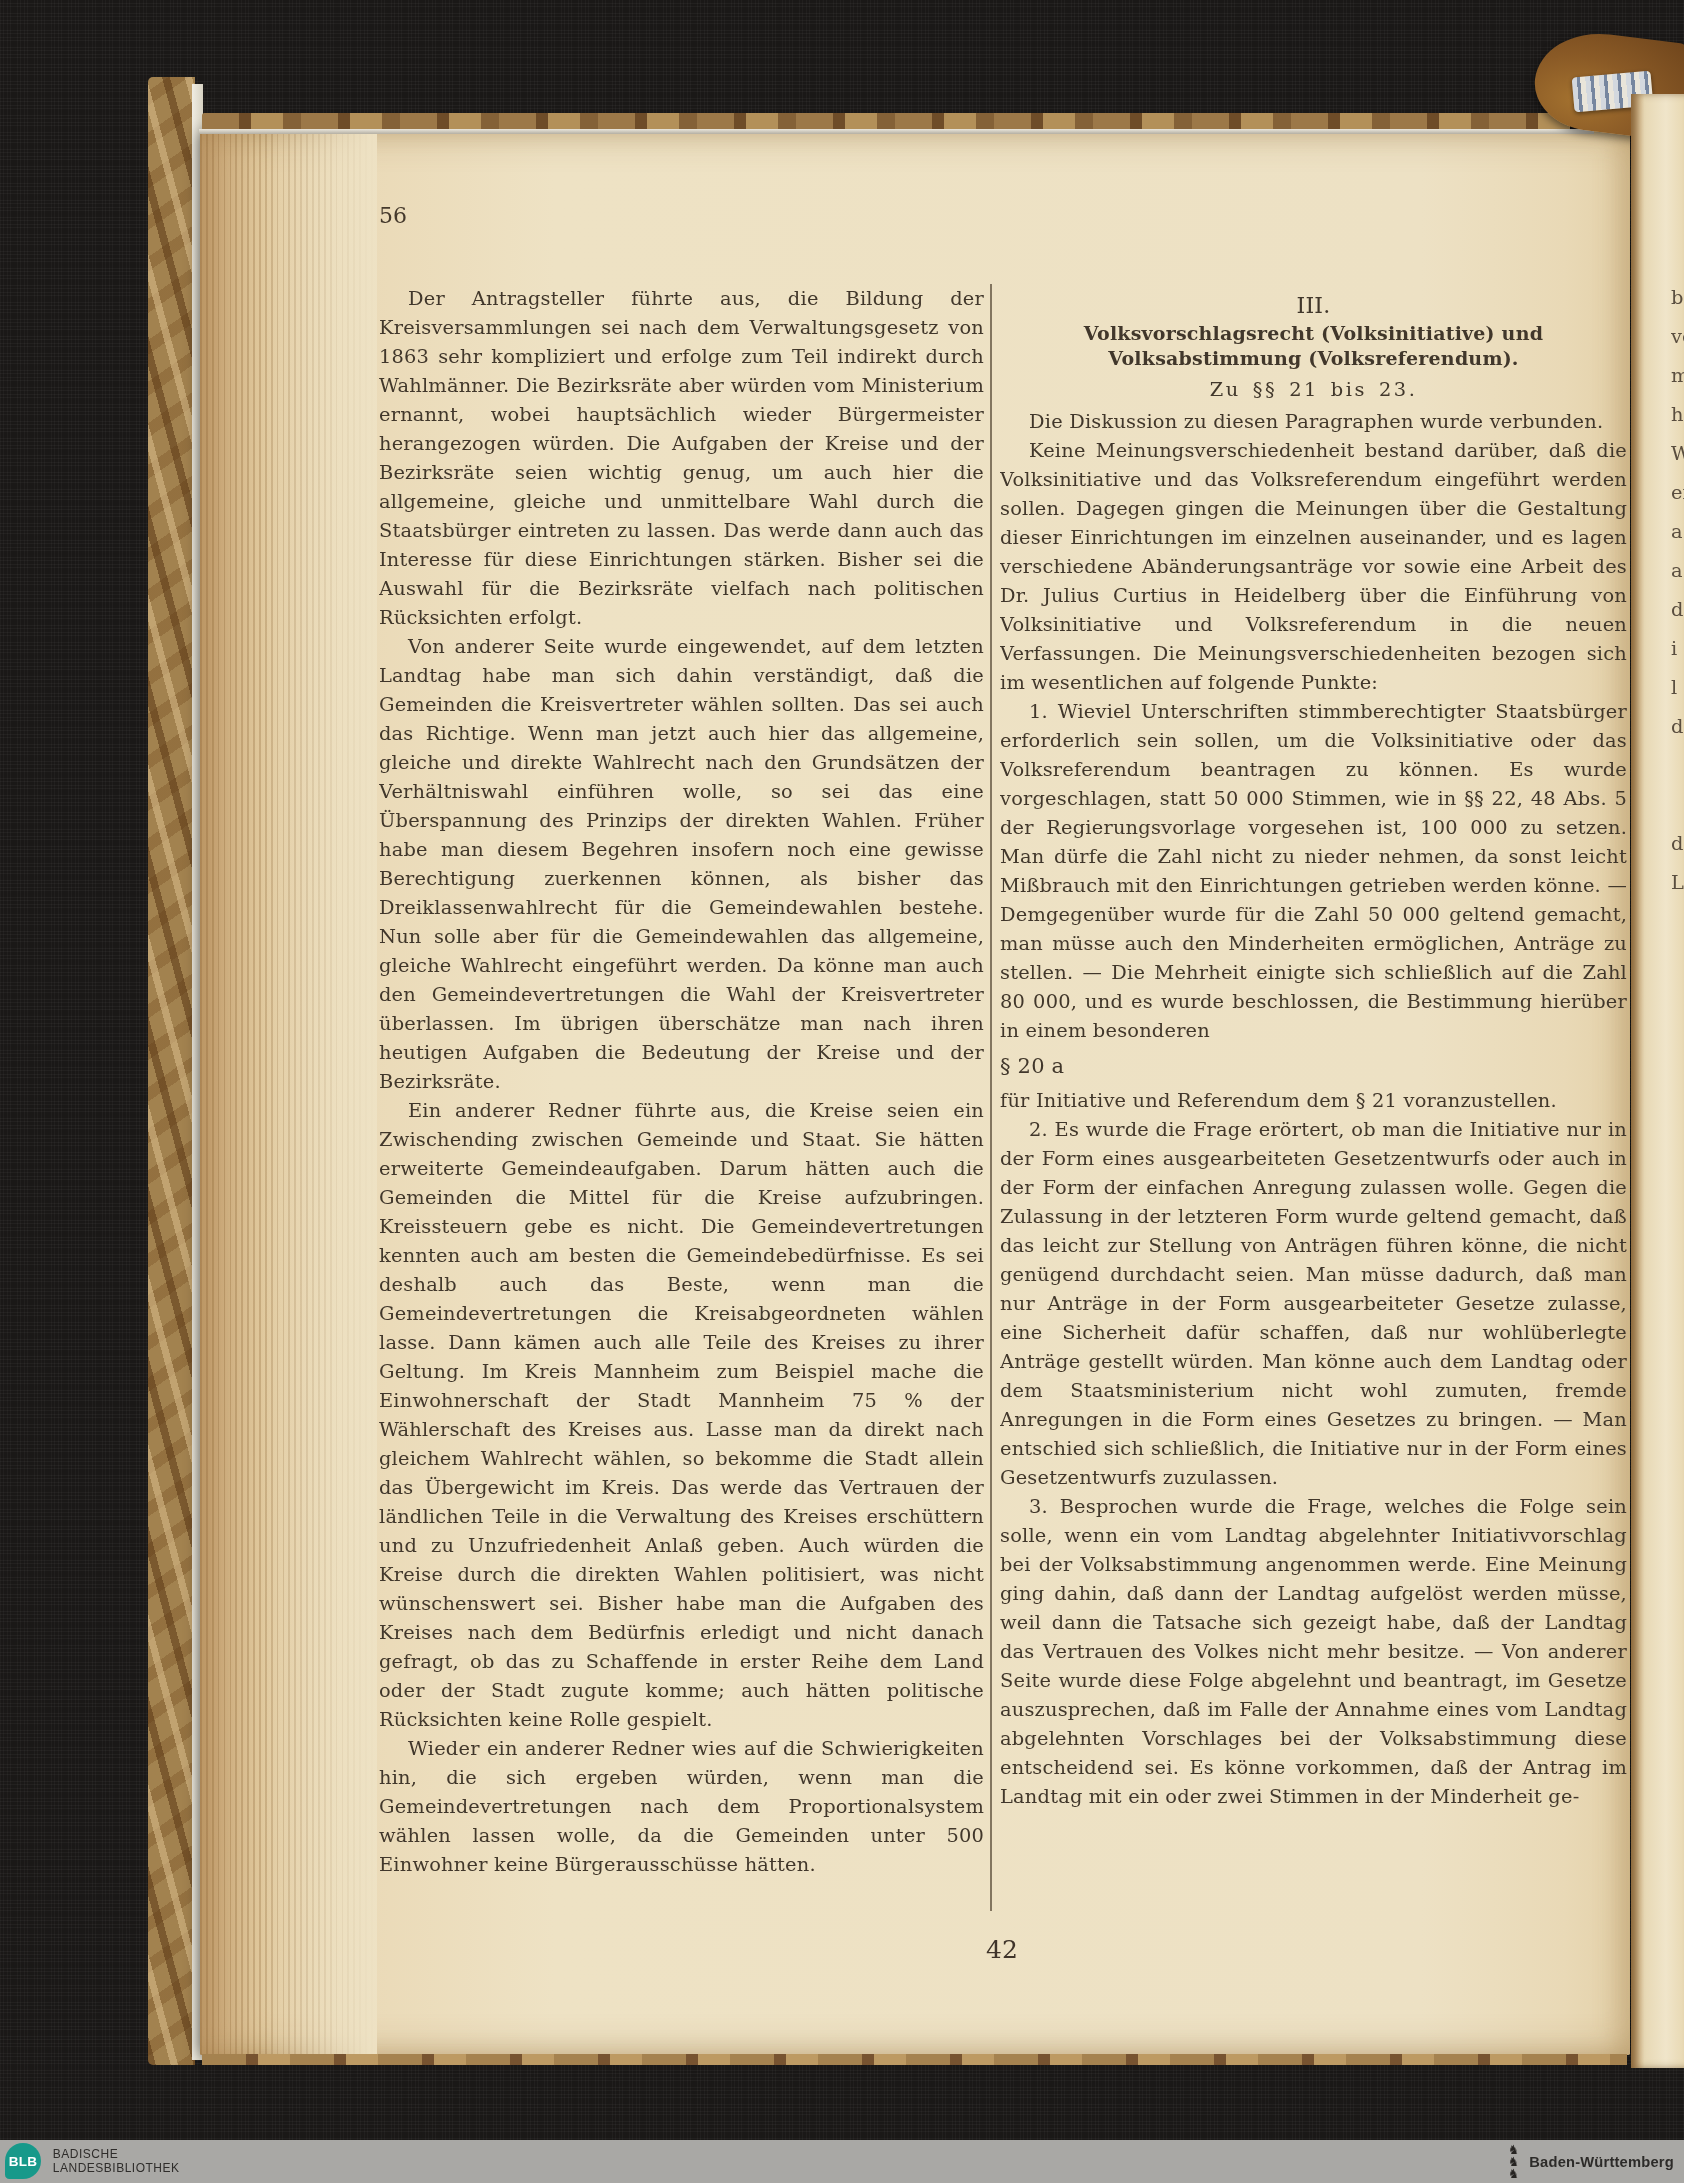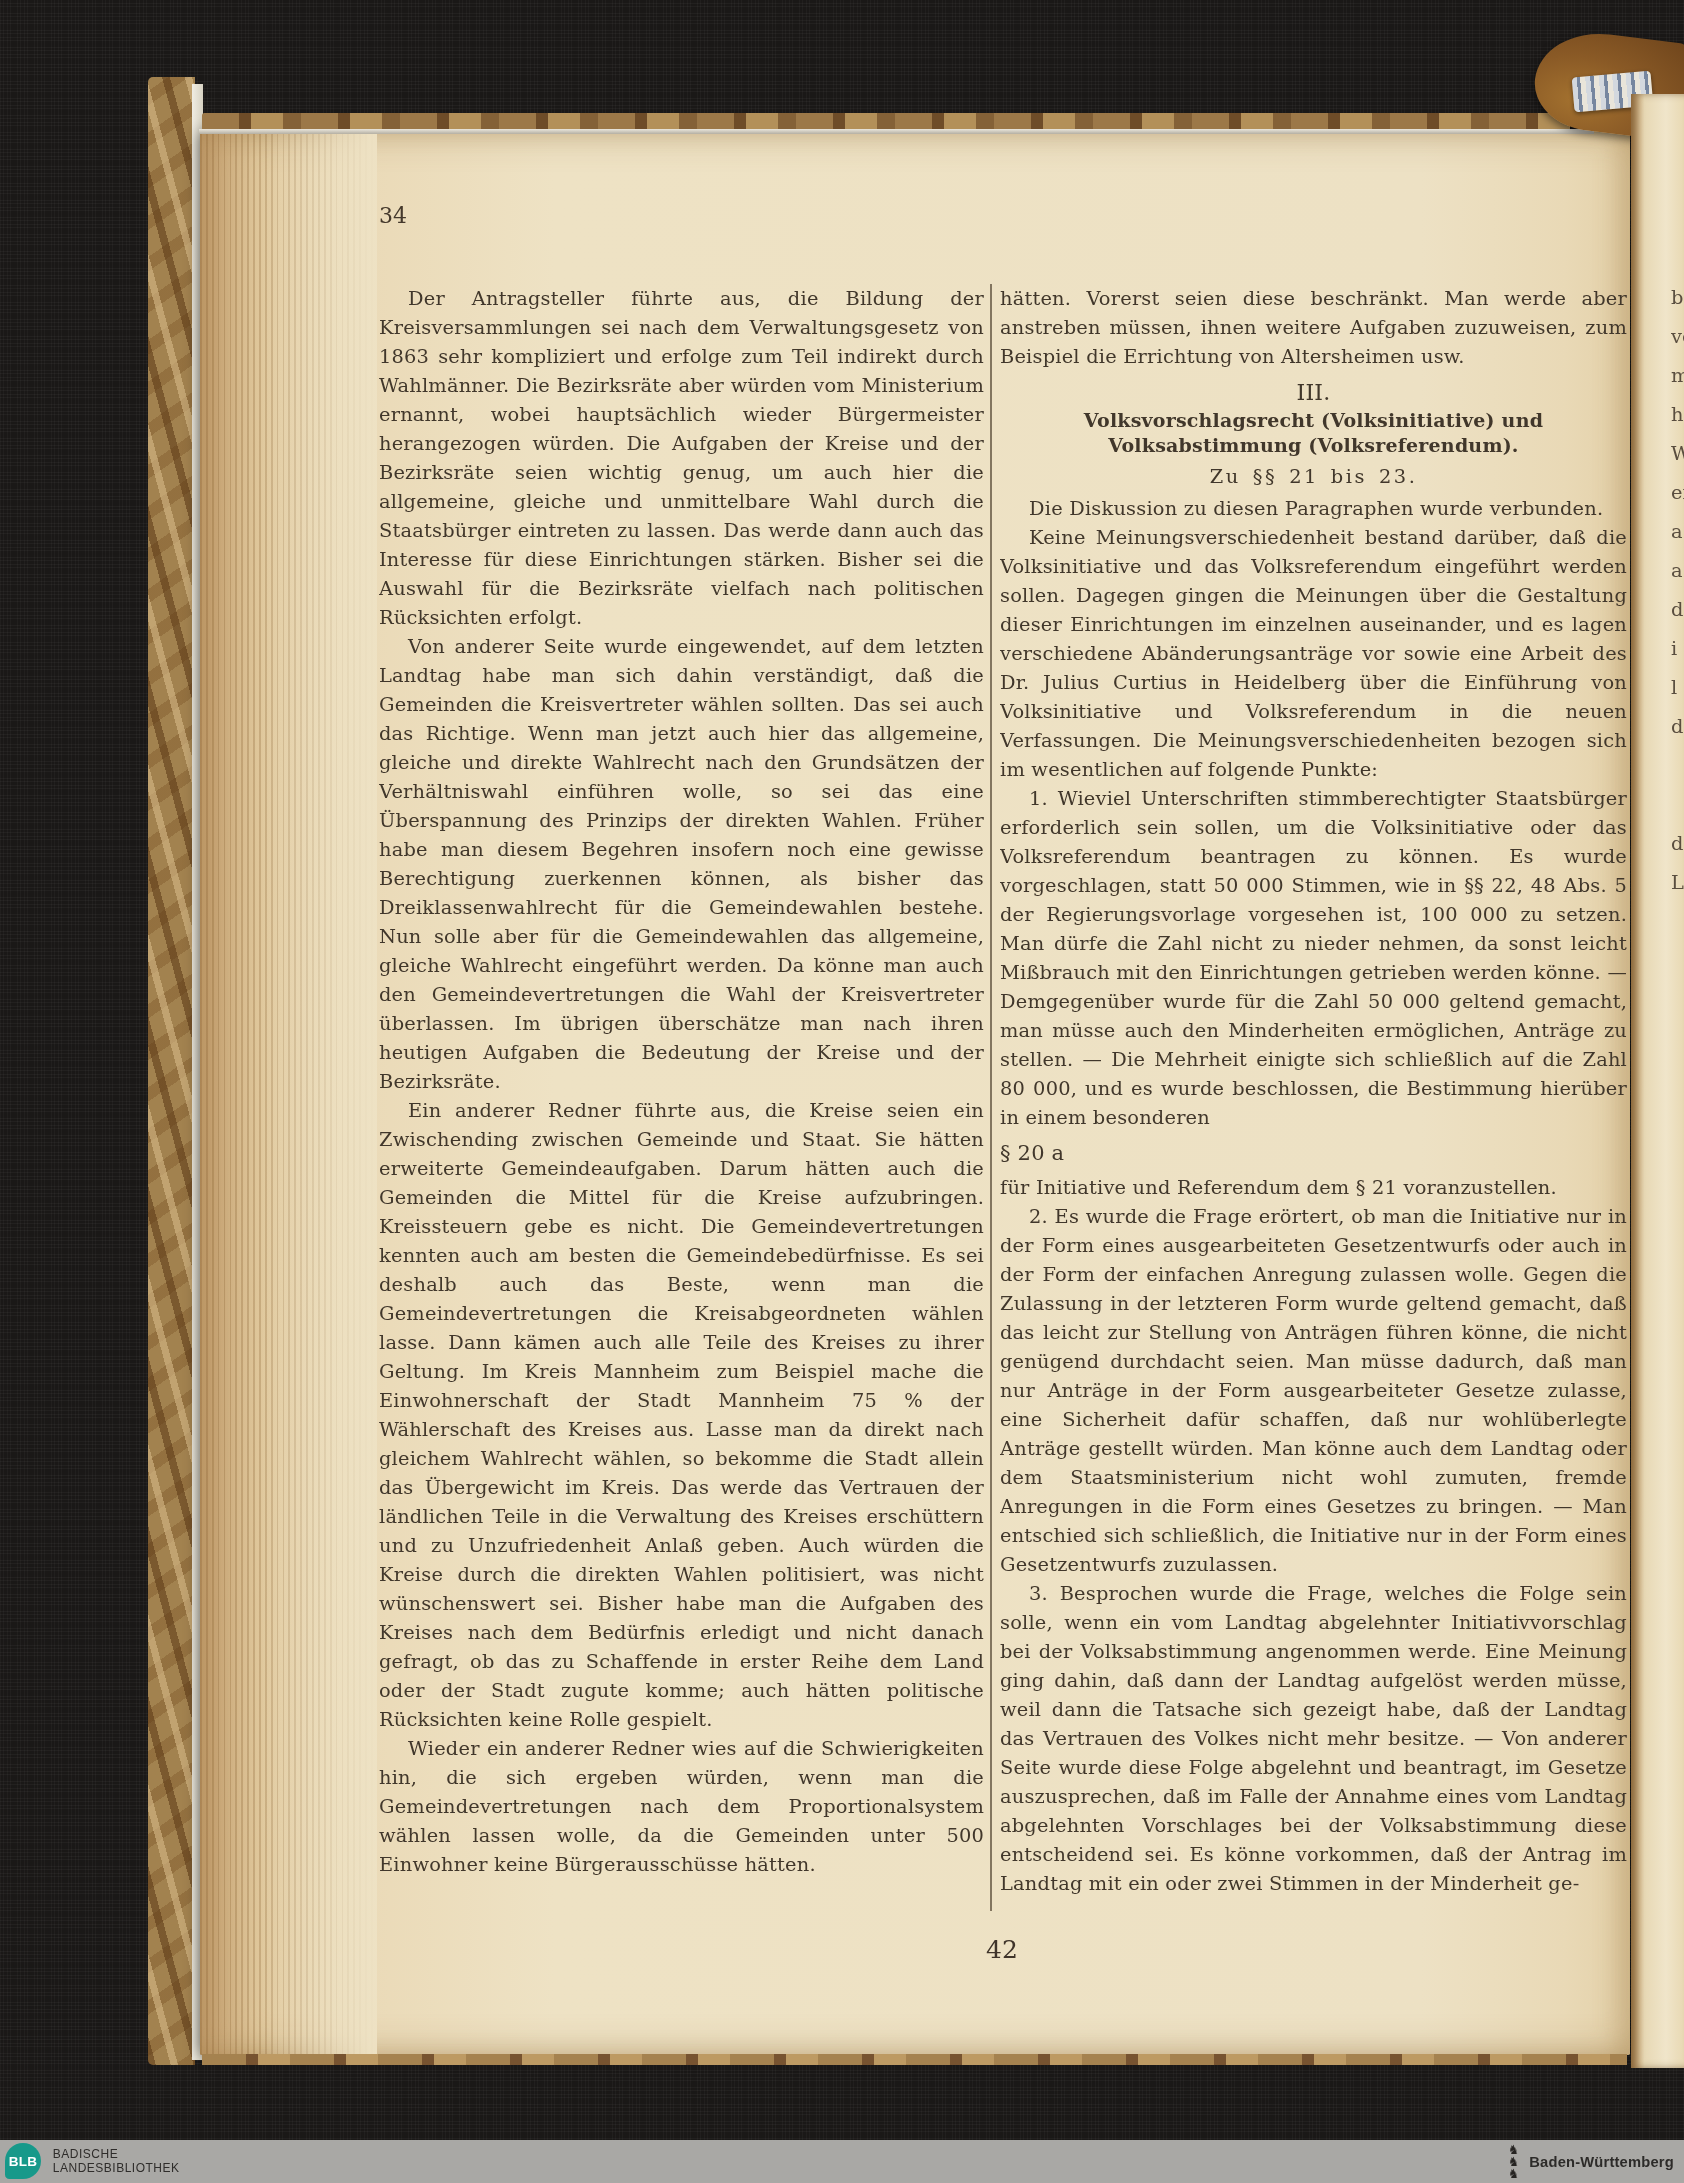--- a/index.html
+++ b/index.html
@@ -114,33 +114,32 @@
 <body>
 
 <div class="scene">
 
   <div class="left-marble"></div>
   <div class="book-edge-white"></div>
 
   <div class="page">
     <div class="gutter-striations"></div>
 
-    <div class="pageno-top">34</div>
+    <div class="pageno-top">56</div>
 
     <div class="col col-left">
         <p class="blk blk-p">Der Antragsteller führte aus, die Bildung der Kreisversammlungen sei nach dem Verwaltungsgesetz von 1863 sehr kompliziert und erfolge zum Teil indirekt durch Wahlmänner. Die Bezirksräte aber würden vom Ministerium ernannt, wobei hauptsächlich wieder Bürgermeister herangezogen würden. Die Aufgaben der Kreise und der Bezirksräte seien wichtig genug, um auch hier die allgemeine, gleiche und unmittelbare Wahl durch die Staatsbürger eintreten zu lassen. Das werde dann auch das Interesse für diese Einrichtungen stärken. Bisher sei die Auswahl für die Bezirksräte vielfach nach politischen Rücksichten erfolgt.</p>
         <p class="blk blk-p">Von anderer Seite wurde eingewendet, auf dem letzten Landtag habe man sich dahin verständigt, daß die Gemeinden die Kreisvertreter wählen sollten. Das sei auch das Richtige. Wenn man jetzt auch hier das allgemeine, gleiche und direkte Wahlrecht nach den Grundsätzen der Verhältniswahl einführen wolle, so sei das eine Überspannung des Prinzips der direkten Wahlen. Früher habe man diesem Begehren insofern noch eine gewisse Berechtigung zuerkennen können, als bisher das Dreiklassenwahlrecht für die Gemeindewahlen bestehe. Nun solle aber für die Gemeindewahlen das allgemeine, gleiche Wahlrecht eingeführt werden. Da könne man auch den Gemeindevertretungen die Wahl der Kreisvertreter überlassen. Im übrigen überschätze man nach ihren heutigen Aufgaben die Bedeutung der Kreise und der Bezirksräte.</p>
         <p class="blk blk-p">Ein anderer Redner führte aus, die Kreise seien ein Zwischending zwischen Gemeinde und Staat. Sie hätten erweiterte Gemeindeaufgaben. Darum hätten auch die Gemeinden die Mittel für die Kreise aufzubringen. Kreissteuern gebe es nicht. Die Gemeindevertretungen kennten auch am besten die Gemeindebedürfnisse. Es sei deshalb auch das Beste, wenn man die Gemeindevertretungen die Kreisabgeordneten wählen lasse. Dann kämen auch alle Teile des Kreises zu ihrer Geltung. Im Kreis Mannheim zum Beispiel mache die Einwohnerschaft der Stadt Mannheim 75 % der Wählerschaft des Kreises aus. Lasse man da direkt nach gleichem Wahlrecht wählen, so bekomme die Stadt allein das Übergewicht im Kreis. Das werde das Vertrauen der ländlichen Teile in die Verwaltung des Kreises erschüttern und zu Unzufriedenheit Anlaß geben. Auch würden die Kreise durch die direkten Wahlen politisiert, was nicht wünschenswert sei. Bisher habe man die Aufgaben des Kreises nach dem Bedürfnis erledigt und nicht danach gefragt, ob das zu Schaffende in erster Reihe dem Land oder der Stadt zugute komme; auch hätten politische Rücksichten keine Rolle gespielt.</p>
         <p class="blk blk-p">Wieder ein anderer Redner wies auf die Schwierigkeiten hin, die sich ergeben würden, wenn man die Gemeindevertretungen nach dem Proportionalsystem wählen lassen wolle, da die Gemeinden unter 500 Einwohner keine Bürgerausschüsse hätten.</p>
       </div>
 
     <div class="divider"></div>
 
     <div class="col col-right">
-        <p class="blk blk-pn">hätten. Vorerst seien diese beschränkt. Man werde aber anstreben müssen, ihnen weitere Aufgaben zuzuweisen, zum Beispiel die Errichtung von Altersheimen usw.</p>
         <p class="blk blk-heading-roman">III.</p>
         <p class="blk blk-heading-bold">Volksvorschlagsrecht (Volksinitiative) und Volksabstimmung (Volksreferendum).</p>
         <p class="blk blk-heading-spaced">Zu §§ 21 bis 23.</p>
         <p class="blk blk-p">Die Diskussion zu diesen Paragraphen wurde verbunden.</p>
         <p class="blk blk-p">Keine Meinungsverschiedenheit bestand darüber, daß die Volksinitiative und das Volksreferendum eingeführt werden sollen. Dagegen gingen die Meinungen über die Gestaltung dieser Einrichtungen im einzelnen auseinander, und es lagen verschiedene Abänderungsanträge vor sowie eine Arbeit des Dr. Julius Curtius in Heidelberg über die Einführung von Volksinitiative und Volksreferendum in die neuen Verfassungen. Die Meinungsverschiedenheiten bezogen sich im wesentlichen auf folgende Punkte:</p>
         <p class="blk blk-p">1. Wieviel Unterschriften stimmberechtigter Staatsbürger erforderlich sein sollen, um die Volksinitiative oder das Volksreferendum beantragen zu können. Es wurde vorgeschlagen, statt 50&nbsp;000 Stimmen, wie in §§ 22, 48 Abs. 5 der Regierungsvorlage vorgesehen ist, 100&nbsp;000 zu setzen. Man dürfe die Zahl nicht zu nieder nehmen, da sonst leicht Mißbrauch mit den Einrichtungen getrieben werden könne. — Demgegenüber wurde für die Zahl 50&nbsp;000 geltend gemacht, man müsse auch den Minderheiten ermöglichen, Anträge zu stellen. — Die Mehrheit einigte sich schließlich auf die Zahl 80&nbsp;000, und es wurde beschlossen, die Bestimmung hierüber in einem besonderen</p>
         <p class="blk blk-section-center">§ 20 a</p>
         <p class="blk blk-pn">für Initiative und Referendum dem § 21 voranzustellen.</p>
         <p class="blk blk-p">2. Es wurde die Frage erörtert, ob man die Initiative nur in der Form eines ausgearbeiteten Gesetzentwurfs oder auch in der Form der einfachen Anregung zulassen wolle. Gegen die Zulassung in der letzteren Form wurde geltend gemacht, daß das leicht zur Stellung von Anträgen führen könne, die nicht genügend durchdacht seien. Man müsse dadurch, daß man nur Anträge in der Form ausgearbeiteter Gesetze zulasse, eine Sicherheit dafür schaffen, daß nur wohlüberlegte Anträge gestellt würden. Man könne auch dem Landtag oder dem Staatsministerium nicht wohl zumuten, fremde Anregungen in die Form eines Gesetzes zu bringen. — Man entschied sich schließlich, die Initiative nur in der Form eines Gesetzentwurfs zuzulassen.</p>
         <p class="blk blk-p">3. Besprochen wurde die Frage, welches die Folge sein solle, wenn ein vom Landtag abgelehnter Initiativvorschlag bei der Volksabstimmung angenommen werde. Eine Meinung ging dahin, daß dann der Landtag aufgelöst werden müsse, weil dann die Tatsache sich gezeigt habe, daß der Landtag das Vertrauen des Volkes nicht mehr besitze. — Von anderer Seite wurde diese Folge abgelehnt und beantragt, im Gesetze auszusprechen, daß im Falle der Annahme eines vom Landtag abgelehnten Vorschlages bei der Volksabstimmung diese entscheidend sei. Es könne vorkommen, daß der Antrag im Landtag mit ein oder zwei Stimmen in der Minderheit ge-</p>

